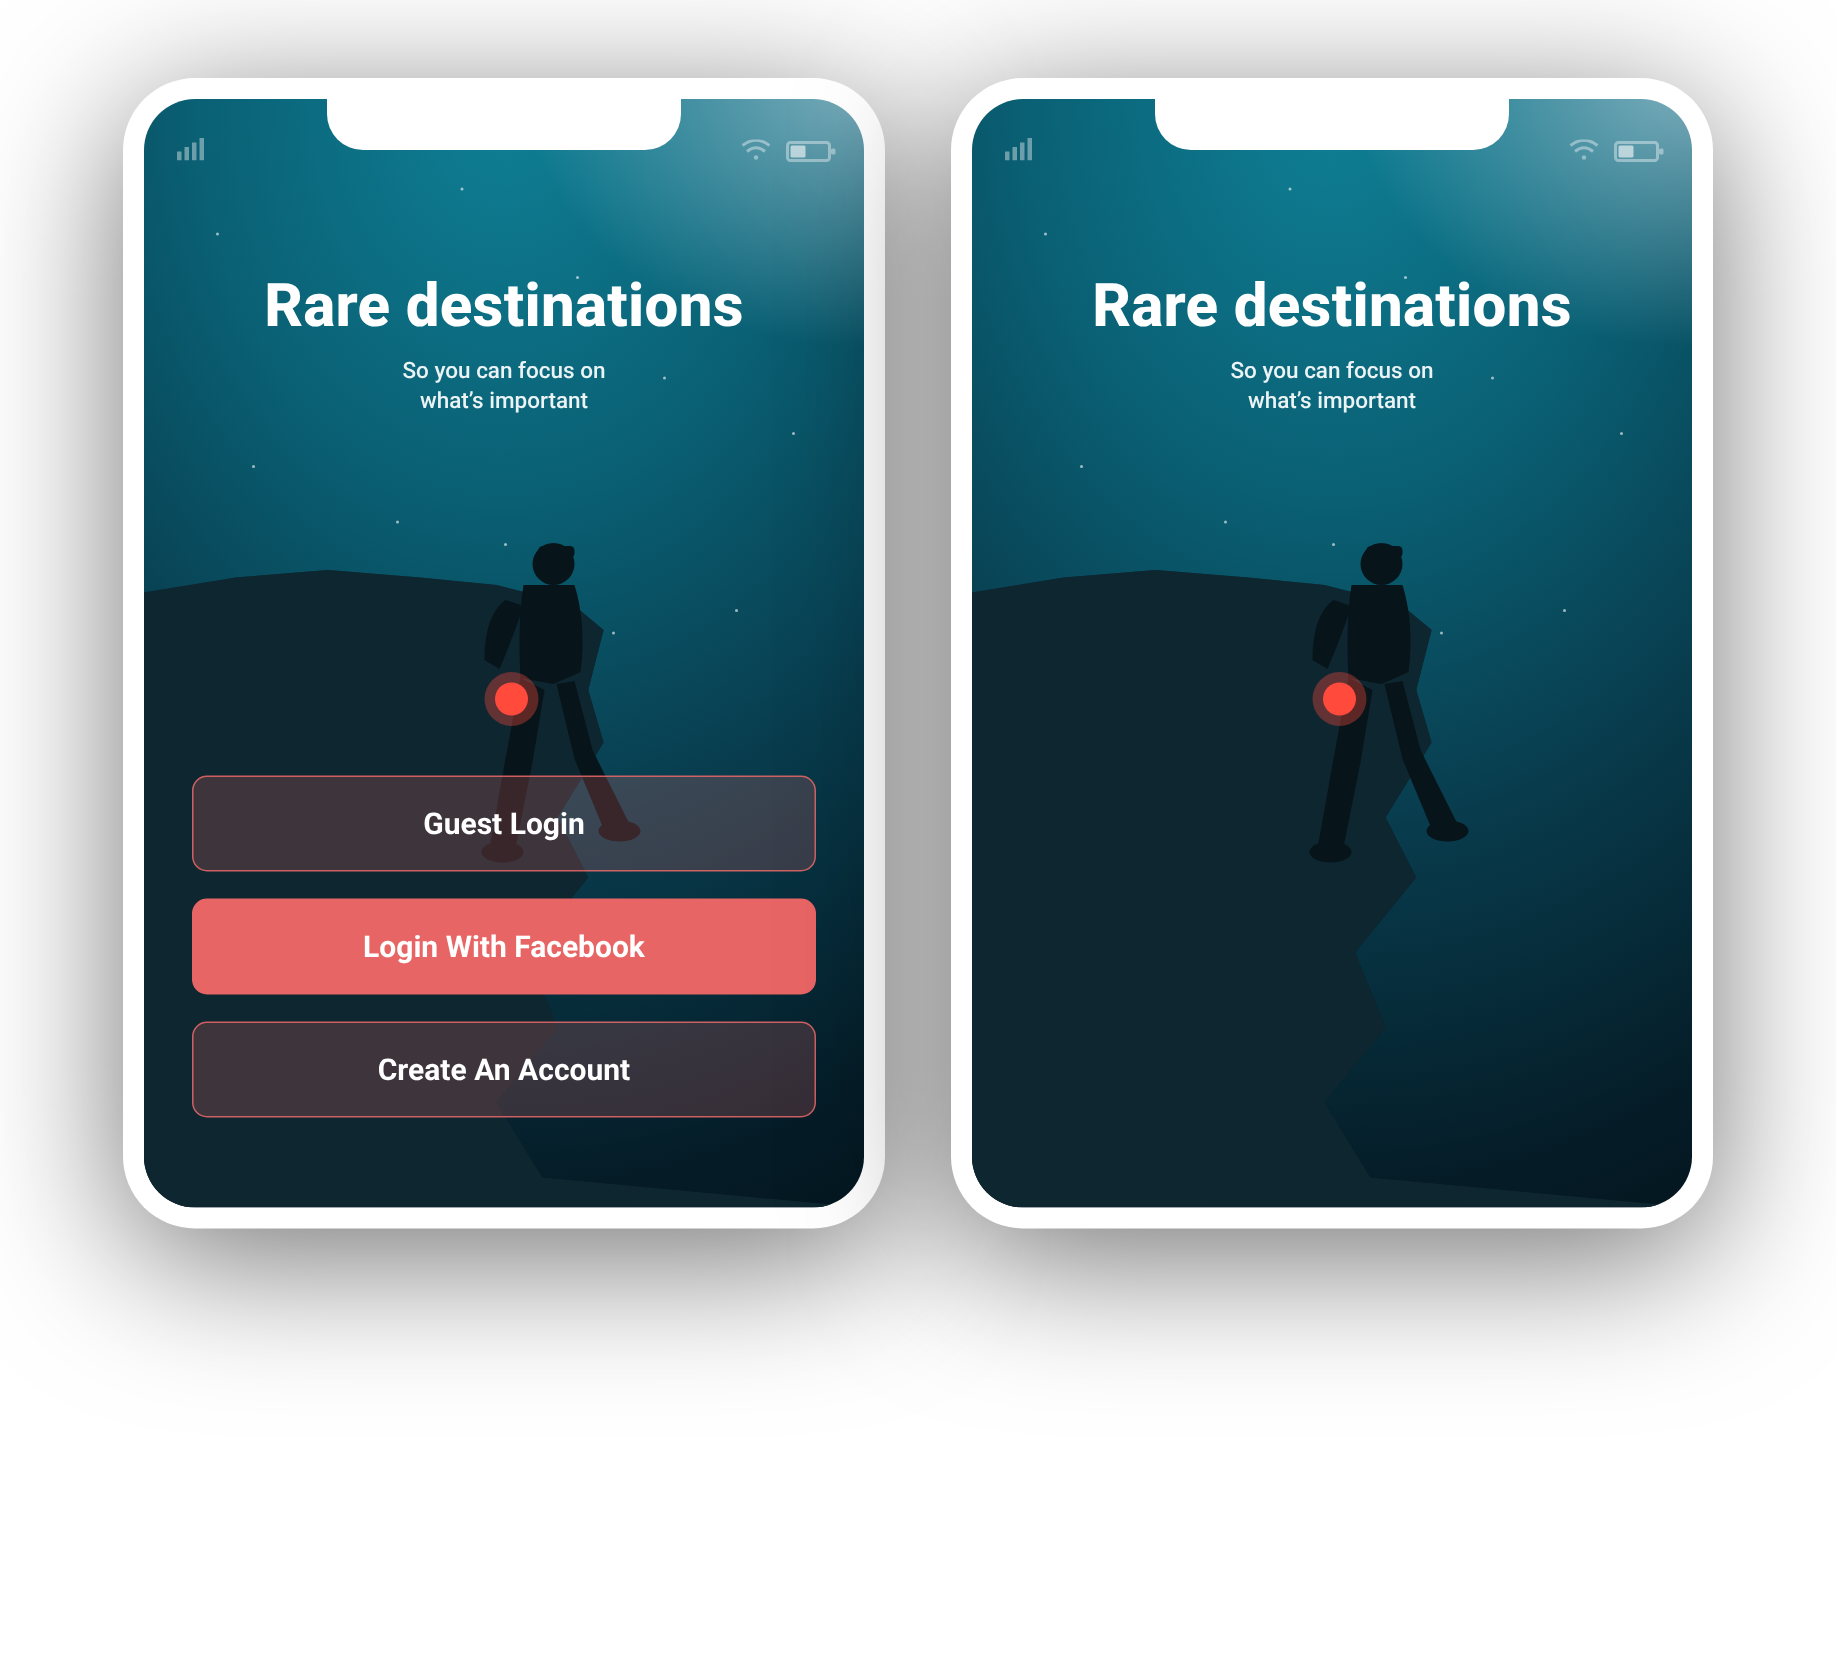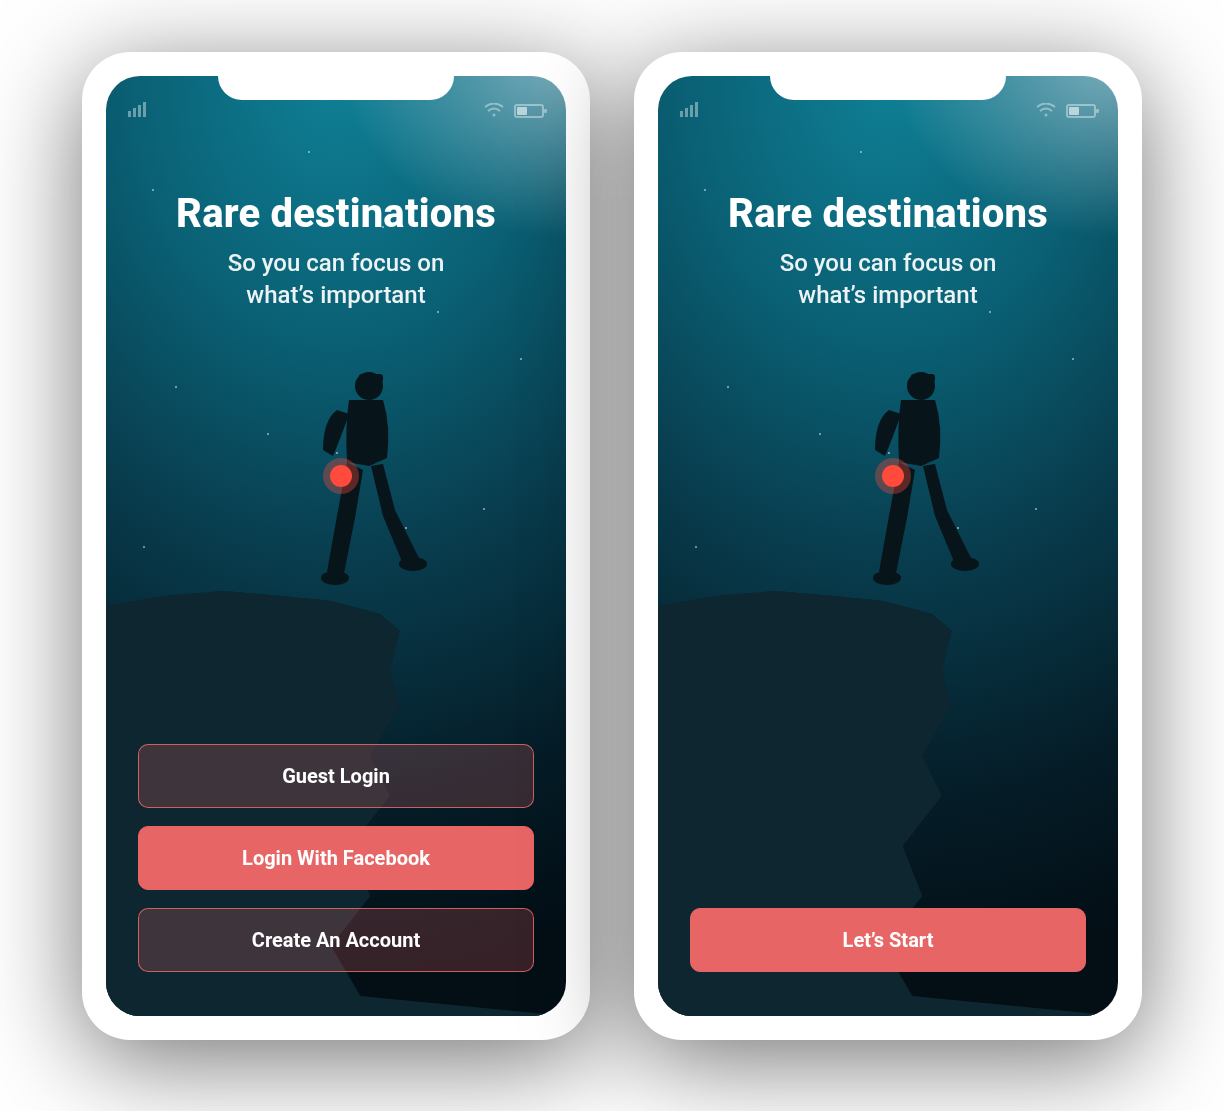--- a/index.html
+++ b/index.html
@@ -10,24 +10,24 @@
     height: 1111px;
     display: flex;
     justify-content: center;
     align-items: flex-start;
     gap: 44px;
     padding-top: 52px;
   }
 
   .phone-frame {
     width: 508px;
-    height: 988px;
+    height: 767px;
     background: #ffffff;
     border-radius: 48px;
-    padding: 24px;
+    padding: 14px;
     position: relative;
     filter: drop-shadow(0 20px 50px rgba(0,0,0,0.55));
   }
 
   .notch {
     position: absolute;
     top: 0;
     left: 50%;
     transform: translateX(-50%);
     width: 236px;
@@ -123,30 +123,30 @@
     color: #ffffff;
     padding-top: 52px;
   }
   .hero h1 {
     font-size: 40px;
     font-weight: 800;
     letter-spacing: 0.2px;
     margin-bottom: 10px;
   }
   .hero p {
-    font-size: 24px;
+    font-size: 15px;
     font-weight: 500;
     line-height: 1.35;
     color: rgba(255,255,255,0.92);
   }
 
   .actions {
     position: absolute;
     left: 0; right: 0;
-    bottom: 44px;
+    bottom: 60px;
     padding: 0 32px;
     display: flex;
     flex-direction: column;
     gap: 18px;
     z-index: 4;
   }
   .btn {
     height: 64px;
     border-radius: 10px;
     display: flex;
@@ -323,20 +323,15 @@
     </div>
 
     <div class="hero">
       <h1>Rare destinations</h1>
       <p>
         <span>So you can focus on</span><br>
         <span>what’s important</span>
       </p>
     </div>
 
-    <div class="actions">
-      <div class="btn solid">
-        <span>Let’s Start</span>
-      </div>
-    </div>
 
   </div>
 </div>
 
 </body></html>

